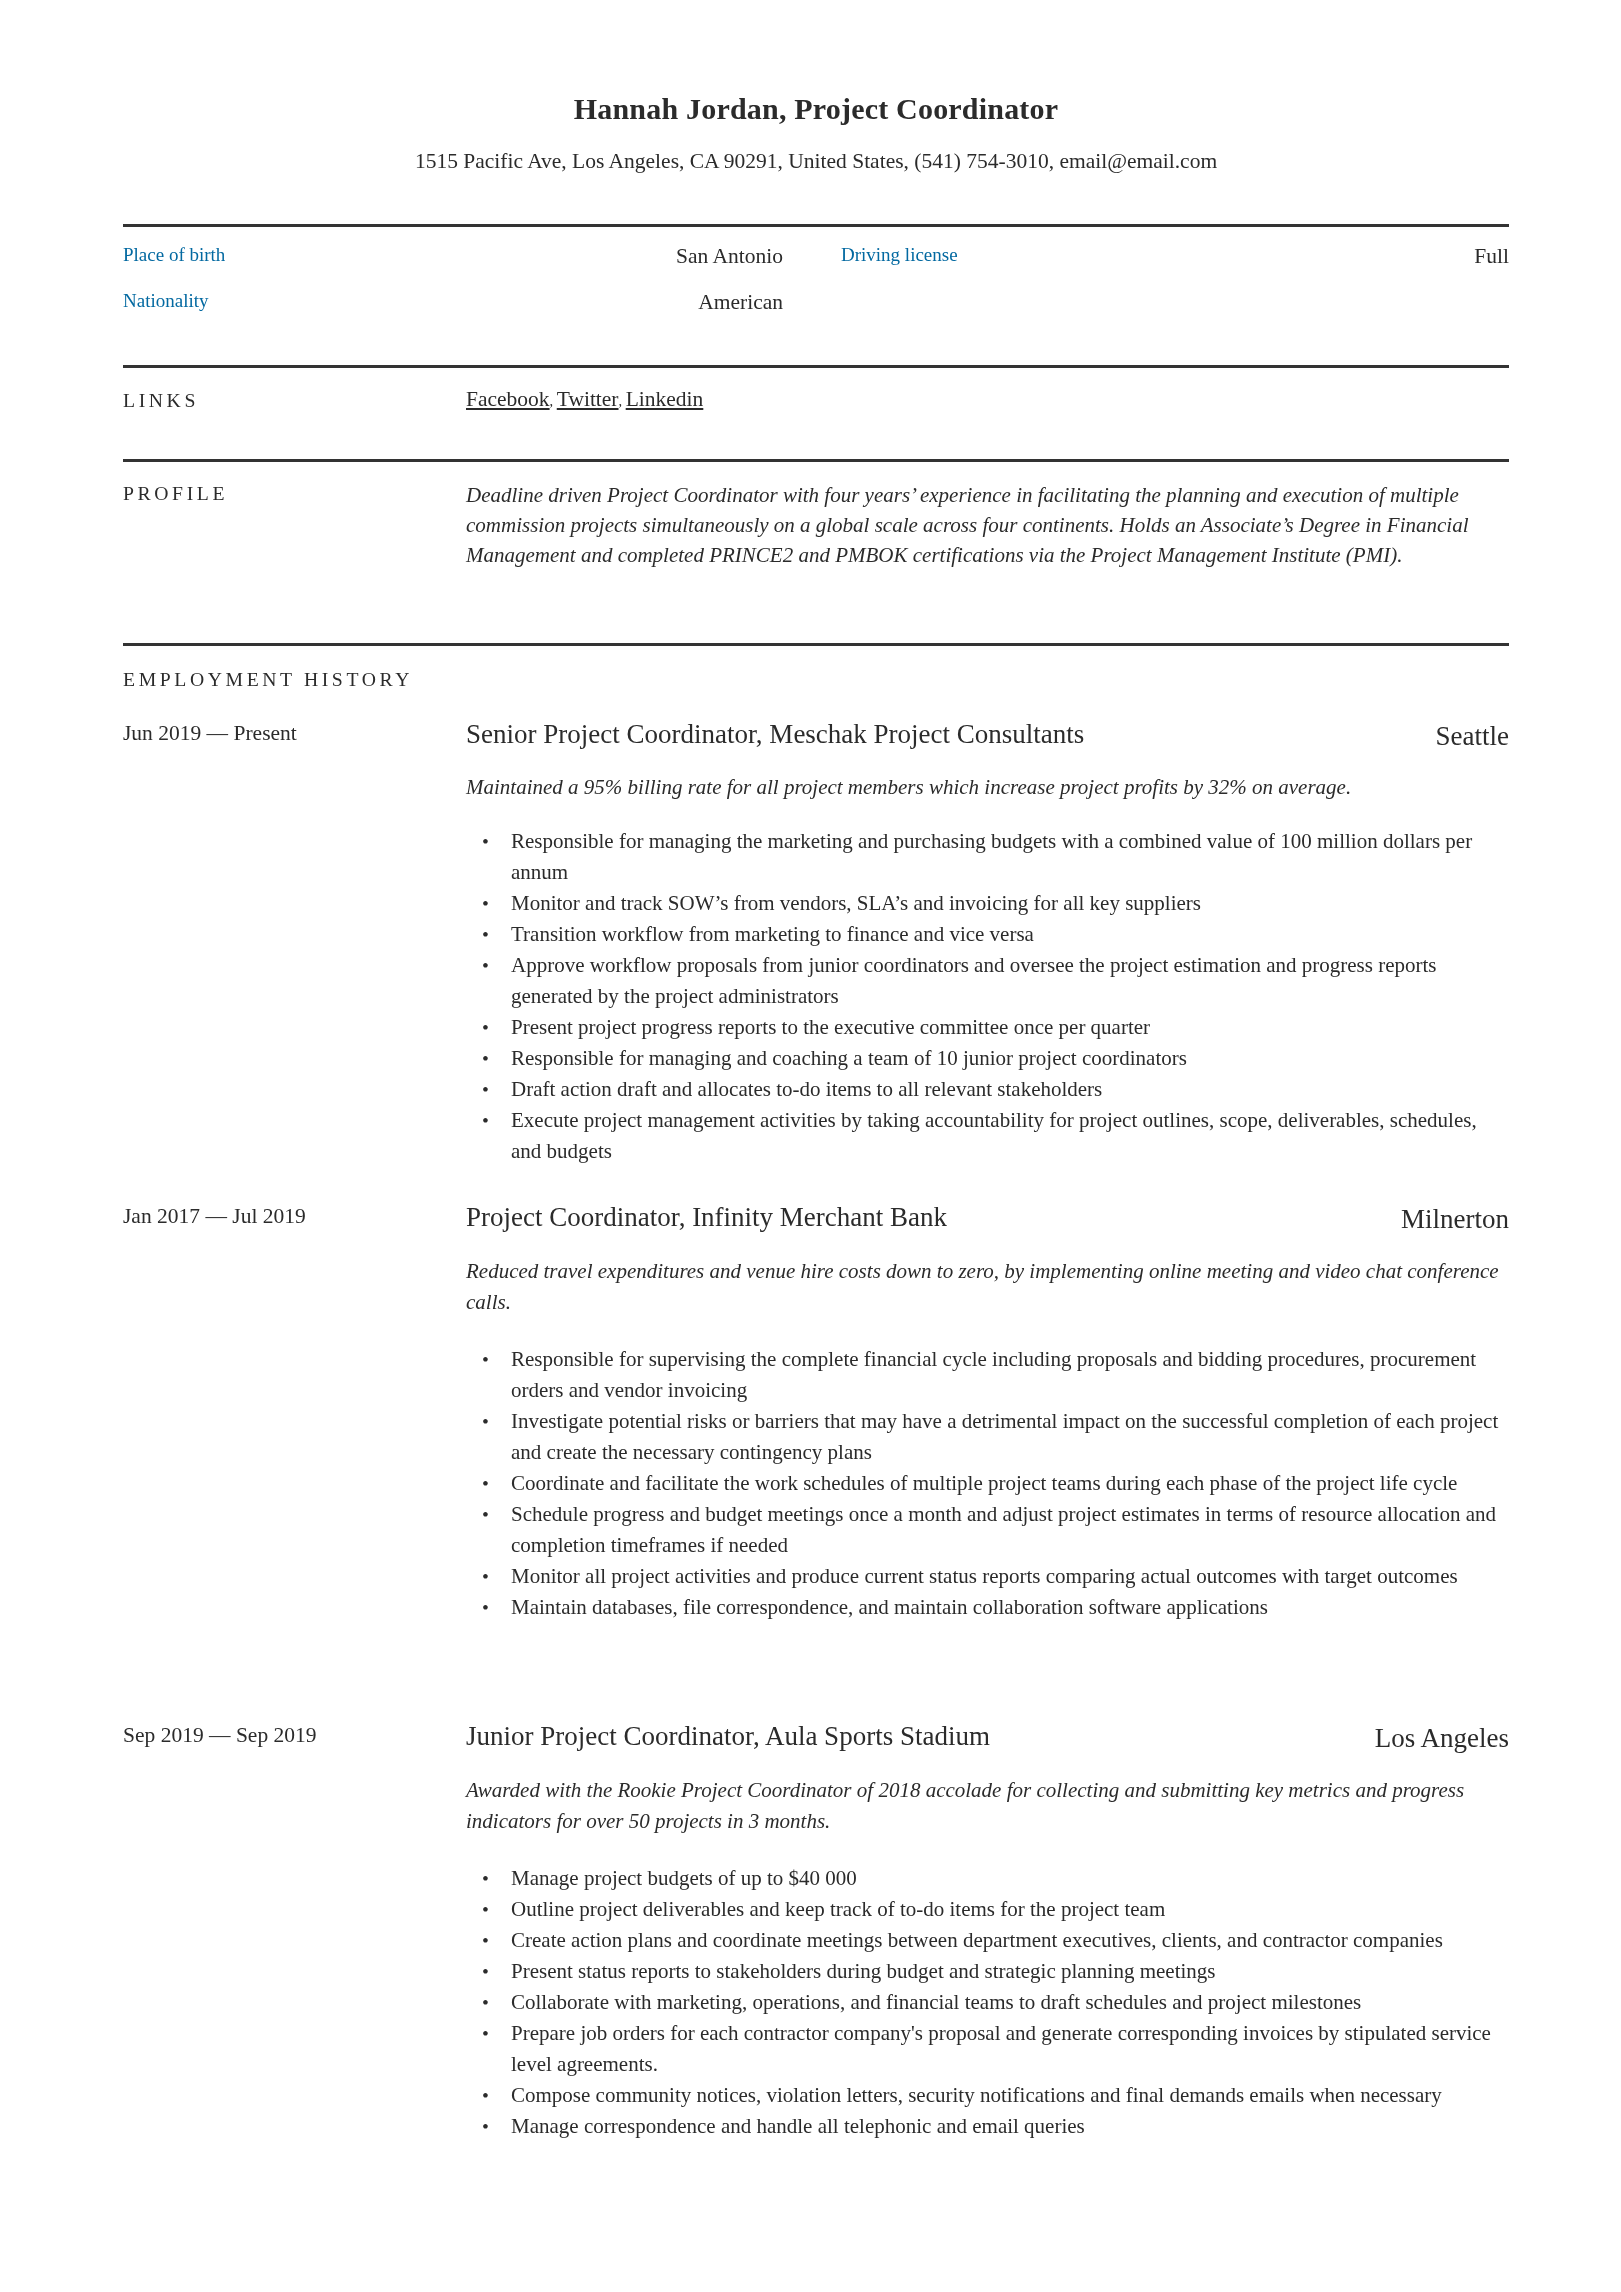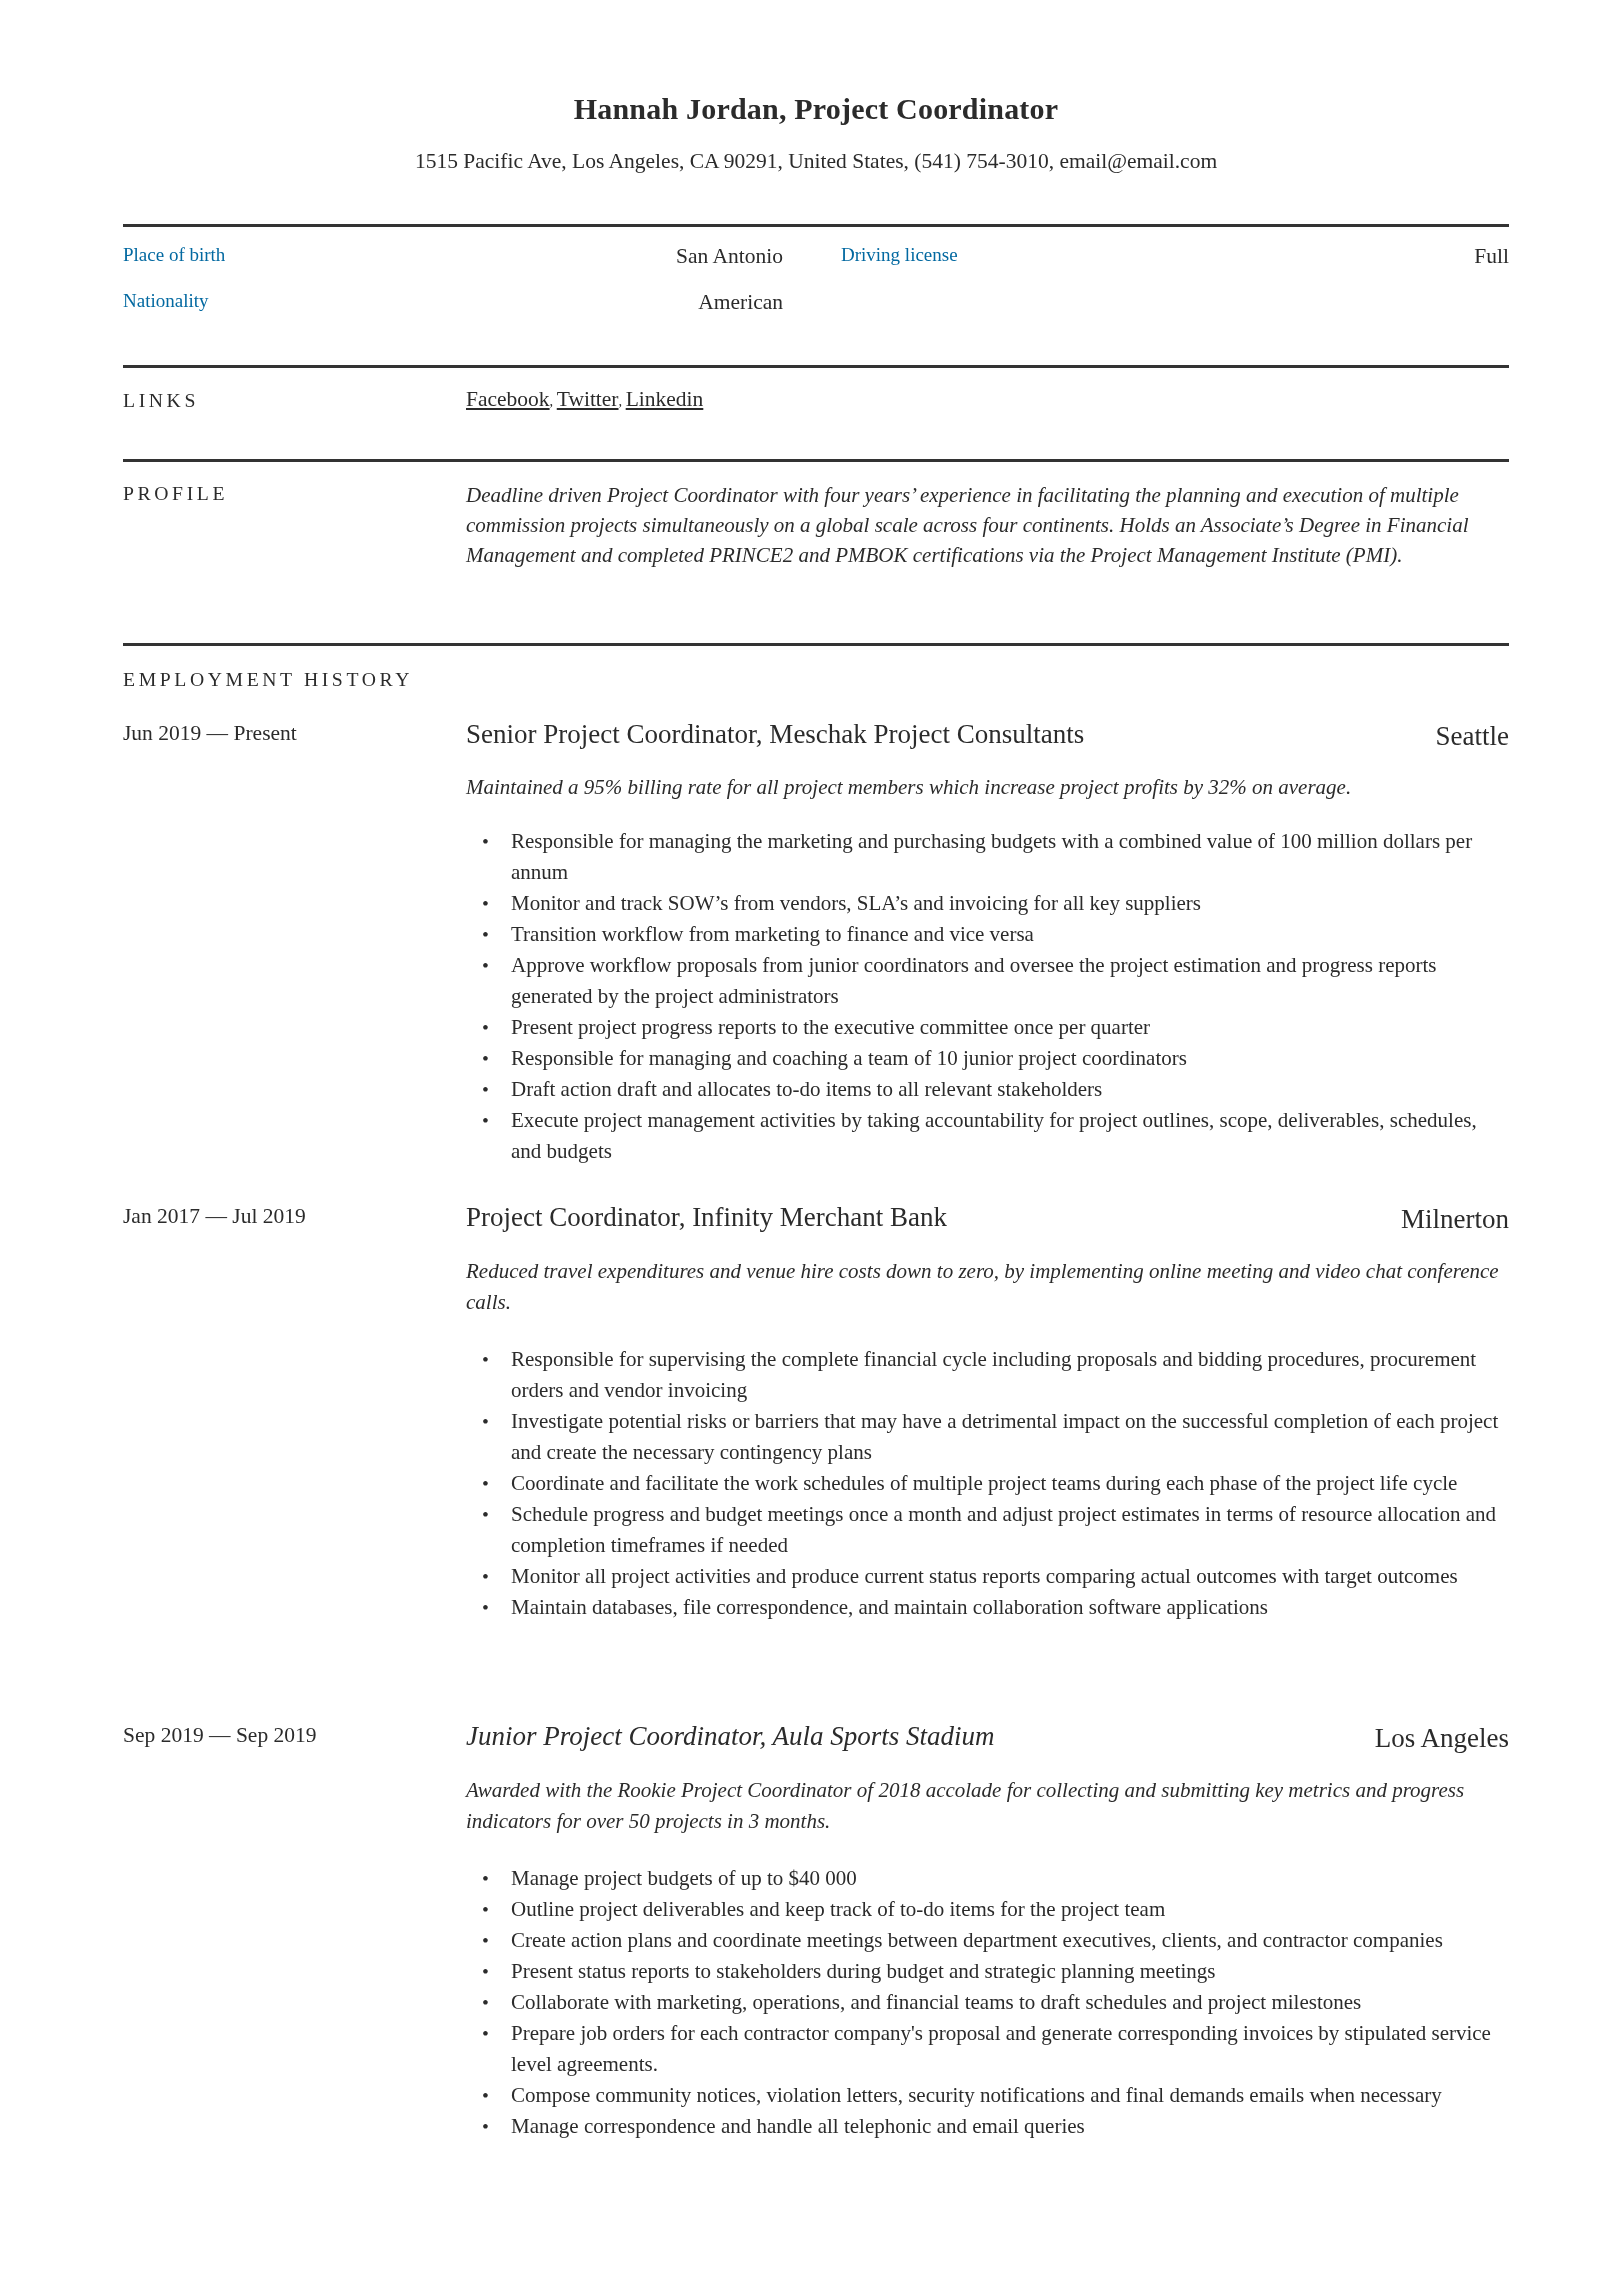--- a/index.html
+++ b/index.html
@@ -85,21 +85,21 @@
       <li><span class="dot">•</span><span>Investigate potential risks or barriers that may have a detrimental impact on the successful completion of each project and create the necessary contingency plans</span></li>
       <li><span class="dot">•</span><span>Coordinate and facilitate the work schedules of multiple project teams during each phase of the project life cycle</span></li>
       <li><span class="dot">•</span><span>Schedule progress and budget meetings once a month and adjust project estimates in terms of resource allocation and completion timeframes if needed</span></li>
       <li><span class="dot">•</span><span>Monitor all project activities and produce current status reports comparing actual outcomes with target outcomes</span></li>
       <li><span class="dot">•</span><span>Maintain databases, file correspondence, and maintain collaboration software applications</span></li>
     </ul>
   </div>
 
   <div>
     <div class="date" style="top:1723px;">Sep 2019 — Sep 2019</div>
-    <div class="job-title" style="top:1721px;font-style:italic;">Junior Project Coordinator, Aula Sports Stadium</div>
+    <div class="job-title" style="top:1721px;">Junior Project Coordinator, Aula Sports Stadium</div>
     <div class="job-city" style="top:1723px;">Los Angeles</div>
     <div class="job-summary" style="top:1775px;">Awarded with the Rookie Project Coordinator of 2018 accolade for collecting and submitting key metrics and progress indicators for over 50 projects in 3 months.</div>
     <ul class="bullets" style="top:1863px;">
       <li><span class="dot">•</span><span>Manage project budgets of up to $40 000</span></li>
       <li><span class="dot">•</span><span>Outline project deliverables and keep track of to-do items for the project team</span></li>
       <li><span class="dot">•</span><span>Create action plans and coordinate meetings between department executives, clients, and contractor companies</span></li>
       <li><span class="dot">•</span><span>Present status reports to stakeholders during budget and strategic planning meetings</span></li>
       <li><span class="dot">•</span><span>Collaborate with marketing, operations, and financial teams to draft schedules and project milestones</span></li>
       <li><span class="dot">•</span><span>Prepare job orders for each contractor company's proposal and generate corresponding invoices by stipulated service level agreements.</span></li>
       <li><span class="dot">•</span><span>Compose community notices, violation letters, security notifications and final demands emails when necessary</span></li>

